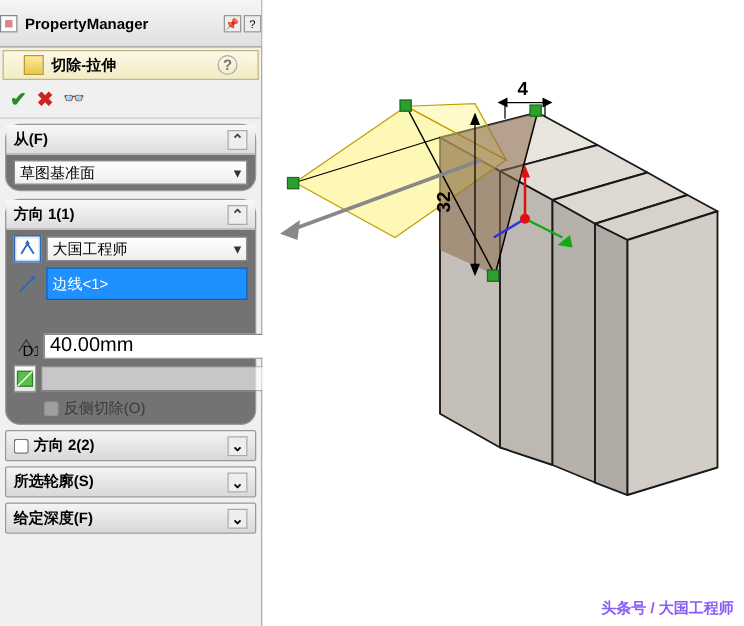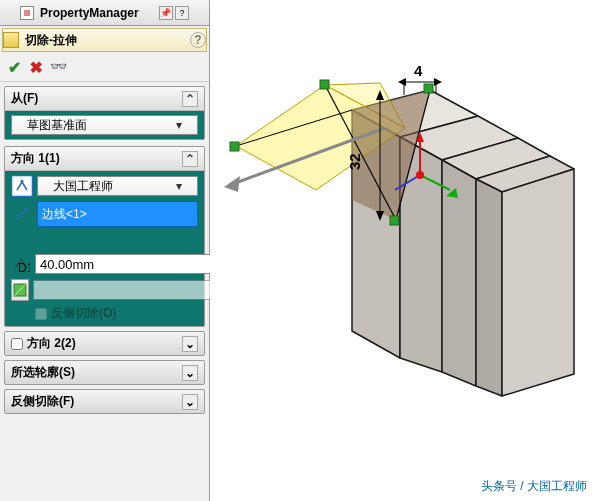--- a/index.html
+++ b/index.html
@@ -1,56 +1,56 @@
 <!DOCTYPE html>
 <html><head>
 <meta charset="utf-8">
 <style>
   * { box-sizing: border-box; margin: 0; padding: 0; font-family: "Microsoft YaHei", Arial, sans-serif; font-size: 12px; }
   body { width: 595px; height: 501px; background: #fff; position: relative; overflow: hidden; }
   .container { display: flex; width: 100%; height: 100%; }
   .panel { width: 210px; background: #f0f0f0; border-right: 1px solid #999; display: flex; flex-direction: column; }
-  .titlebar { display: flex; align-items: center; background: linear-gradient(#f5f5f5,#e0e0e0); border-bottom: 1px solid #999; height: 26px; padding: 0 20px; }
+  .titlebar { display: flex; align-items: center; background: linear-gradient(#f5f5f5,#e0e0e0); border-bottom: 1px solid #999; height: 38px; padding: 0 0; }
   .titlebar .icon-sq { width: 14px; height: 14px; background: #fff; border: 1px solid #888; margin-right: 6px; position: relative; }
   .titlebar .icon-sq::after { content:""; position:absolute; left:3px; top:3px; width:6px; height:6px; background:#d88; }
   .titlebar .title { font-weight: bold; flex: 1; }
   .titlebar .pins { display:flex; gap:2px; }
   .titlebar .pins span { width:14px; height:14px; background:#eee; border:1px solid #999; display:flex; align-items:center; justify-content:center; font-size:9px; }
-  .featbar { display:flex; align-items:center; background: linear-gradient(#fcf8e8,#f3ecc4); border: 1px solid #c4b870; height: 24px; padding: 0 0; gap:6px; margin: 2px; }
+  .featbar { display:flex; align-items:center; background: linear-gradient(#fcf8e8,#f3ecc4); border: 1px solid #c4b870; height: 24px; padding: 0 16px; gap:6px; margin: 2px; }
   .featbar .fico { width:16px; height:16px; background:linear-gradient(#ffeb99,#e6c84d); border:1px solid #b89a30; }
   .featbar .ftext { font-weight: bold; }
   .featbar .qm { margin-left:auto; width:16px; height:16px; border:1px solid #aaa; border-radius:8px; display:flex; align-items:center; justify-content:center; color:#777; font-weight:bold; cursor:pointer; }
   .confirmbar { display:flex; gap:8px; padding: 4px 8px; border-bottom: 1px solid #ccc; }
   .confirmbar .ok { color:#2a8a2a; font-size:16px; font-weight:bold; cursor:pointer; }
   .confirmbar .cancel { color:#c22; font-size:16px; font-weight:bold; cursor:pointer; }
   .confirmbar .detail { color:#2266aa; font-size:14px; cursor:pointer; }
-  .section { border:1px solid #999; margin:4px 4px 2px 4px; background:#0f766e; border-radius:2px; }
+  .section { border:1px solid #999; margin:4px 4px 2px 4px; background:#737373; border-radius:12px; }
   .section-head { display:flex; align-items:center; background: linear-gradient(#f8f8f8,#dcdcdc); border-bottom: 1px solid #bbb; padding: 3px 6px; font-weight:bold; }
   .section-head .chev { margin-left:auto; width:16px; height:16px; display:flex; align-items:center; justify-content:center; color:#444; cursor:pointer; border:1px solid #aaa; background:#eee; }
   .section-body { padding: 4px 6px; display:flex; flex-direction:column; gap:4px; }
   .row { display:flex; align-items:center; gap:4px; }
-  .selectbox { flex:1; height:20px; border:1px solid #888; background:linear-gradient(#fff,#eee); padding:0 15px; display:flex; align-items:center; justify-content:space-between; cursor:pointer; }
+  .selectbox { flex:1; height:20px; border:1px solid #888; background:linear-gradient(#fff,#eee); padding:0 4px; display:flex; align-items:center; justify-content:space-between; cursor:pointer; }
   .selectbox .arr { color:#333; }
   .iconbtn { width:22px; height:22px; border:1px solid #999; background:linear-gradient(#fff,#e5e5e5); display:flex; align-items:center; justify-content:center; cursor:pointer; }
   .iconbtn.pressed { border:1px solid #2a6bbd; background:#fff; box-shadow: inset 0 0 2px #2a6bbd; }
   .edgeinput { flex:1; height:20px; background:#1e90ff; color:#fff; border:1px solid #0e60b8; padding: 12px 4px; display:flex; align-items:center; }
   .spinrow { display:flex; align-items:center; gap:4px; }
   .spinlabel { width:22px; height:22px; display:flex; align-items:center; justify-content:center; font-size:10px; border:1px solid transparent; }
   .spinbox { flex:1; height:20px; border:1px solid #888; background:#fff; display:flex; align-items:center; }
-  .spinbox input { border:none; flex:1; padding:0 4px; font-size:13px; outline:none; }
+  .spinbox input { border:none; flex:1; padding:0 4px; font-size:16px; outline:none; }
   .spinbox .updn { width:14px; display:flex; flex-direction:column; border-left:1px solid #ccc; }
   .spinbox .updn span { height:9px; font-size:7px; text-align:center; background:linear-gradient(#fff,#ddd); cursor:pointer; line-height:7px; }
   .chkrow { display:flex; align-items:center; gap:4px; padding-left:24px; }
   .chkrow input { width:12px; height:12px; }
   .draftrow { display:flex; align-items:center; gap:4px; }
   .collapsed-head { display:flex; align-items:center; background: linear-gradient(#f4f4f4,#d8d8d8); border:1px solid #999; margin:2px 4px; padding:3px 6px; font-weight:bold; border-radius:2px; }
   .collapsed-head .chk { width:12px; height:12px; margin-right:4px; }
   .collapsed-head .chev { margin-left:auto; width:16px; height:16px; display:flex; align-items:center; justify-content:center; border:1px solid #aaa; background:#eee; cursor:pointer; }
   .viewport { flex:1; background:#fff; position:relative; }
-  .watermark { position:absolute; right:8px; bottom:6px; color:#0369a1; font-size:12px; }
+  .watermark { position:absolute; right:8px; bottom:6px; color:#8b5cf6; font-size:12px;font-weight:bold; }
   .viewport svg { position:absolute; left:0; top:0; }
   .handle { fill:#2ca02c; stroke:#1a6a1a; }
   .dimtext { font-size:15px; font-weight:bold; fill:#000; }
 </style>
 </head>
 <body>
 
 <div class="container">
 
   <div class="panel">
@@ -160,21 +160,21 @@
     <div class="collapsed-head">
       <input type="checkbox" class="chk" style="">
       <span>方向 2(2)</span>
       <span class="chev">⌄</span>
     </div>
     <div class="collapsed-head">
       <span>所选轮廓(S)</span>
       <span class="chev">⌄</span>
     </div>
     <div class="collapsed-head">
-      <span>反侧切除(F)</span>
+      <span>给定深度(F)</span>
       <span class="chev">⌄</span>
     </div>
   </div>
 
   <div class="viewport">
     <svg width="385" height="501" viewBox="0 0 385 501">
 
       <g stroke="#1a1a1a" stroke-width="1.5" stroke-linejoin="round">
 
         <polygon points="142,110 220,90 268,116 190,137" fill="#e8e4de"></polygon>

